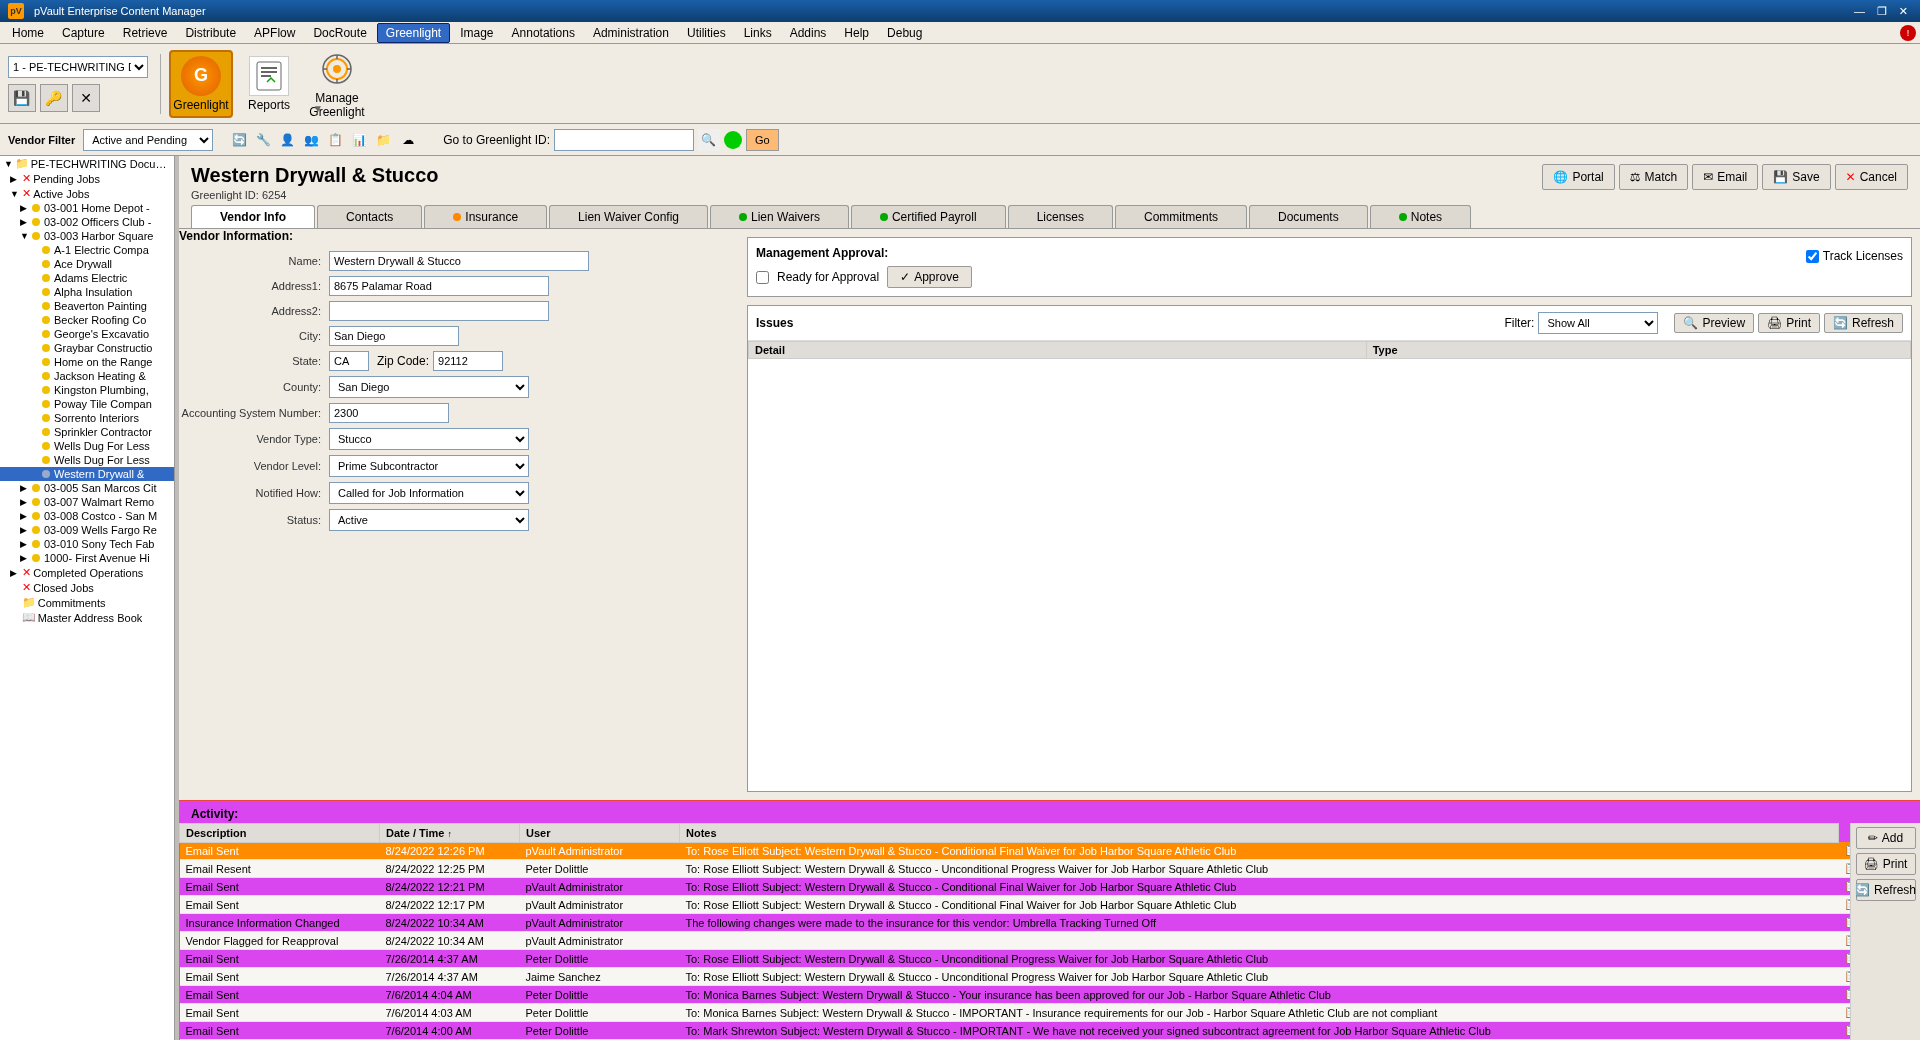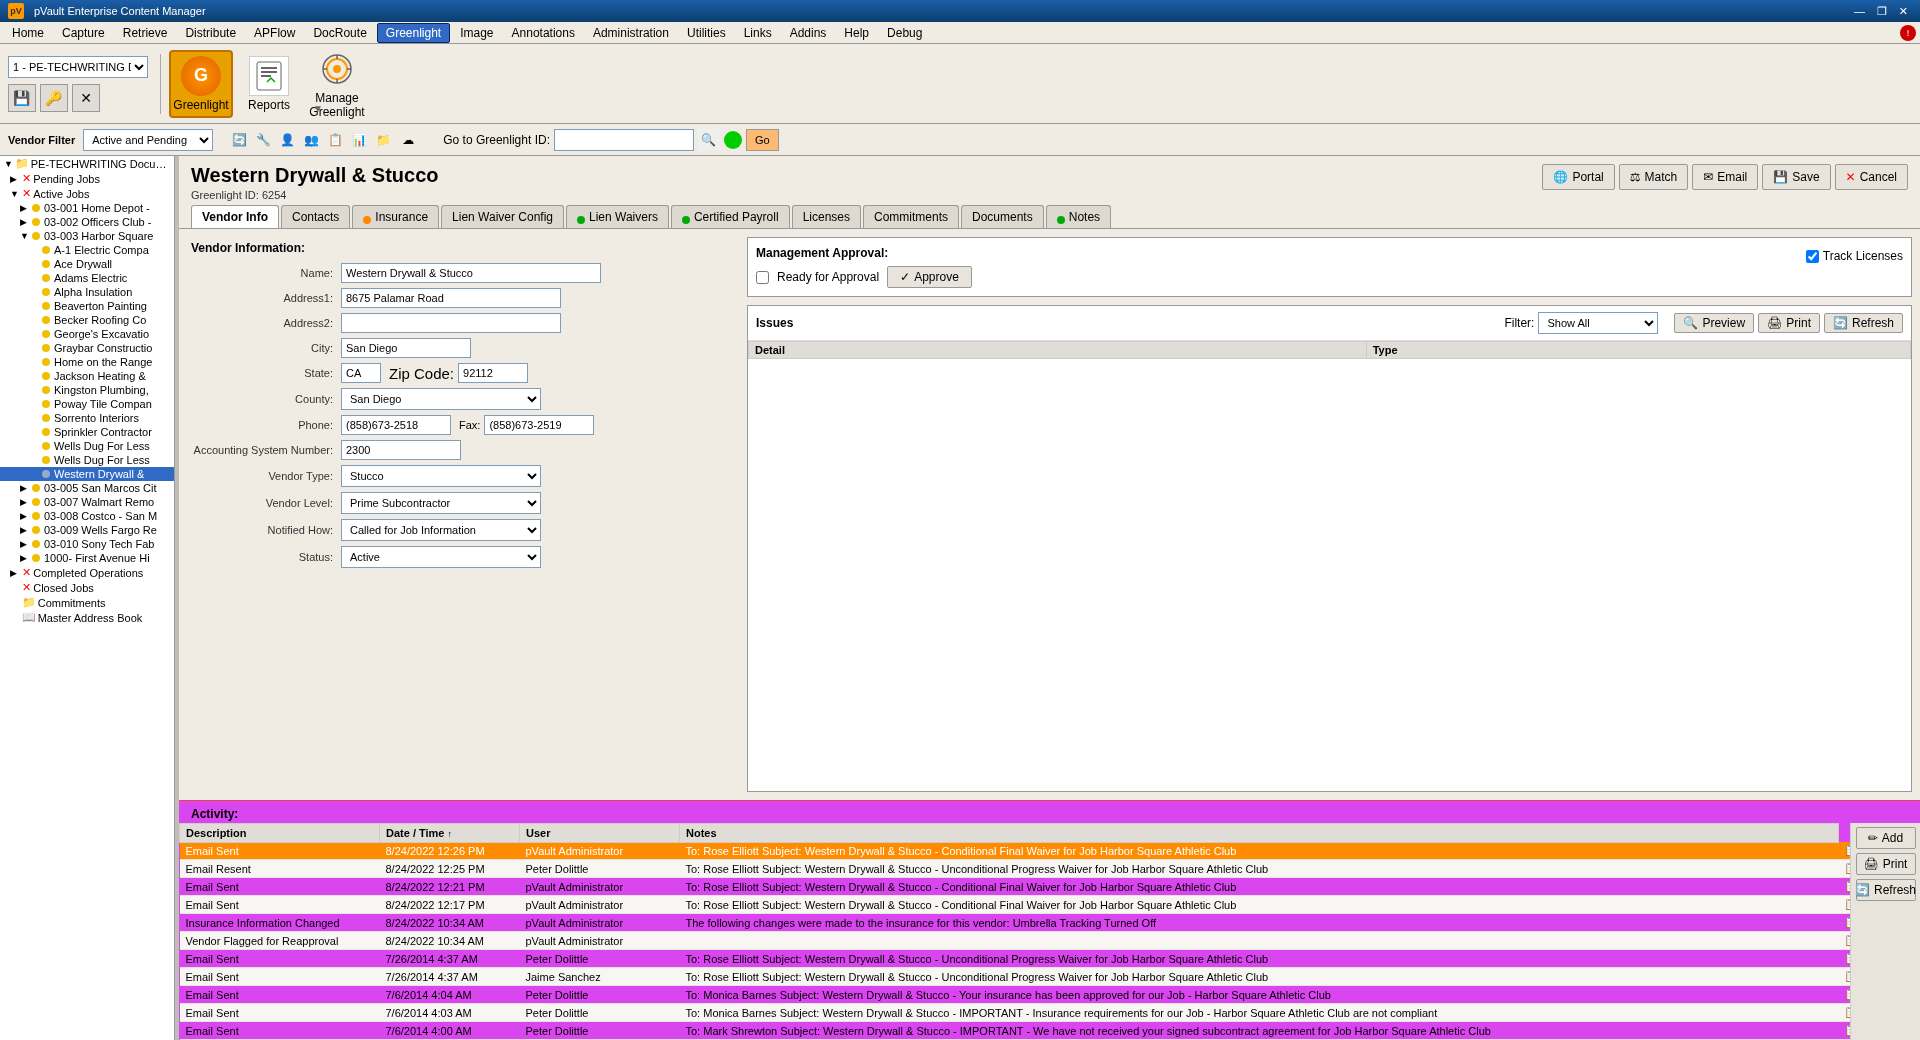--- a/index.html
+++ b/index.html
@@ -65,31 +65,31 @@
     .vendor-title-area { }
     .vendor-name { font-size: 20px; font-weight: bold; color: #000; }
     .vendor-id { font-size: 11px; color: #333; margin-top: 2px; }
     .action-buttons { display: flex; gap: 4px; align-items: center; }
     .action-btn { display: flex; align-items: center; gap: 4px; padding: 3px 10px; border: 1px solid #999; background: #e8e4dc; cursor: pointer; font-size: 11px; border-radius: 2px; height: 26px; }
     .action-btn.save-btn { background: #e8e4dc; }
     .action-btn.cancel-btn { background: #e8e4dc; }
 
     
     .tabs { display: flex; padding: 0 12px; border-bottom: 1px solid #999; background: #f0ece4; }
-    .tab { padding: 4px 10px; border: 1px solid #999; border-bottom: none; background: #ddd8d0; cursor: pointer; font-size: 11px; margin-right: 2px; border-radius: 3px 3px 0 0; display: flex; align-items: flex-end; gap: 4px; }
+    .tab { padding: 4px 28px; border: 1px solid #999; border-bottom: none; background: #ddd8d0; cursor: pointer; font-size: 11px; margin-right: 2px; border-radius: 3px 3px 0 0; display: flex; align-items: center; gap: 4px; }
     .tab.active { background: white; font-weight: bold; }
     .tab-dot { width: 8px; height: 8px; border-radius: 50%; }
     .tab-dot-green { background: #00aa00; }
     .tab-dot-orange { background: #ff8800; }
 
     
     .content-area { flex: 1; display: flex; overflow: hidden; }
 
     
-    .vendor-form { width: 560px; min-width: 560px; padding: 12px; overflow-y: auto; }
+    .vendor-form { width: 560px; min-width: 560px; overflow-y: auto; }
     .form-section-title { font-weight: bold; font-size: 12px; margin-bottom: 8px; }
     .form-row { display: flex; align-items: center; margin-bottom: 5px; }
     .form-label { width: 150px; text-align: right; padding-right: 8px; font-size: 11px; color: #333; flex-shrink: 0; }
     .form-input { height: 20px; border: 1px solid #7f9db9; background: white; font-size: 11px; padding: 0 4px; }
     .form-input-wide { width: 240px; }
     .form-select { height: 22px; border: 1px solid #7f9db9; background: white; font-size: 11px; padding: 0 4px; width: 200px; }
 
     
     .right-panel { flex: 1; padding: 8px; display: flex; flex-direction: column; gap: 8px; }
     .mgmt-approval { border: 1px solid #999; background: white; padding: 8px; }
@@ -496,34 +496,28 @@
           <span class="form-label">Address2:</span>
           <input class="form-input" style="width: 220px;" value="">
         </div>
         <div class="form-row">
           <span class="form-label">City:</span>
           <input class="form-input" style="width: 130px;" value="San Diego">
         </div>
         <div class="form-row">
           <span class="form-label">State:</span>
           <input class="form-input" style="width: 40px;" value="CA">
-          <span style="margin-left:8px;margin-right:4px;font-size:15px;text-align:right;">Zip Code:</span>
+          <span style="margin-left:8px;margin-right:4px;font-size:12px;text-align:right;">Zip Code:</span>
           <input class="form-input" style="width: 70px;" value="92112">
         </div>
         <div class="form-row">
           <span class="form-label">County:</span>
           <select class="form-select">
             <option>San Diego</option>
           </select>
-        </div>
-        <div class="form-row">
-          <span class="form-label">Phone:</span>
-          <input class="form-input" style="width: 110px;" value="(858)673-2518">
-          <span style="margin-left:8px;margin-right:4px;font-size:11px;">Fax:</span>
-          <input class="form-input" style="width: 110px;" value="(858)673-2519">
         </div>
         <div class="form-row">
           <span class="form-label">Accounting System Number:</span>
           <input class="form-input" style="width: 120px;" value="2300">
         </div>
         <div class="form-row">
           <span class="form-label">Vendor Type:</span>
           <select class="form-select">
             <option>Stucco</option>
           </select>

